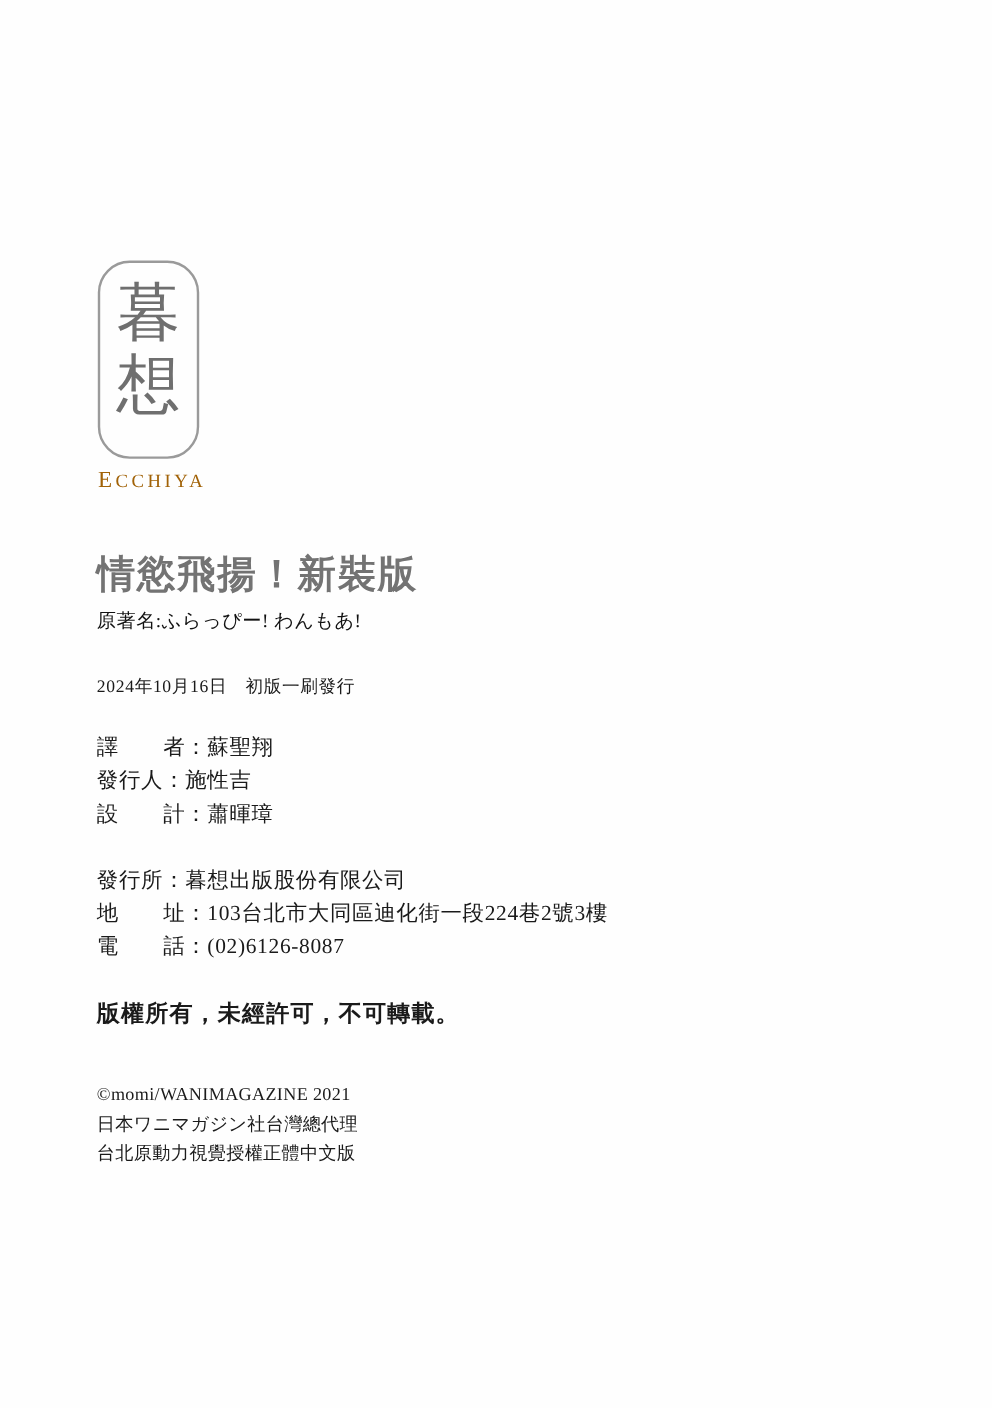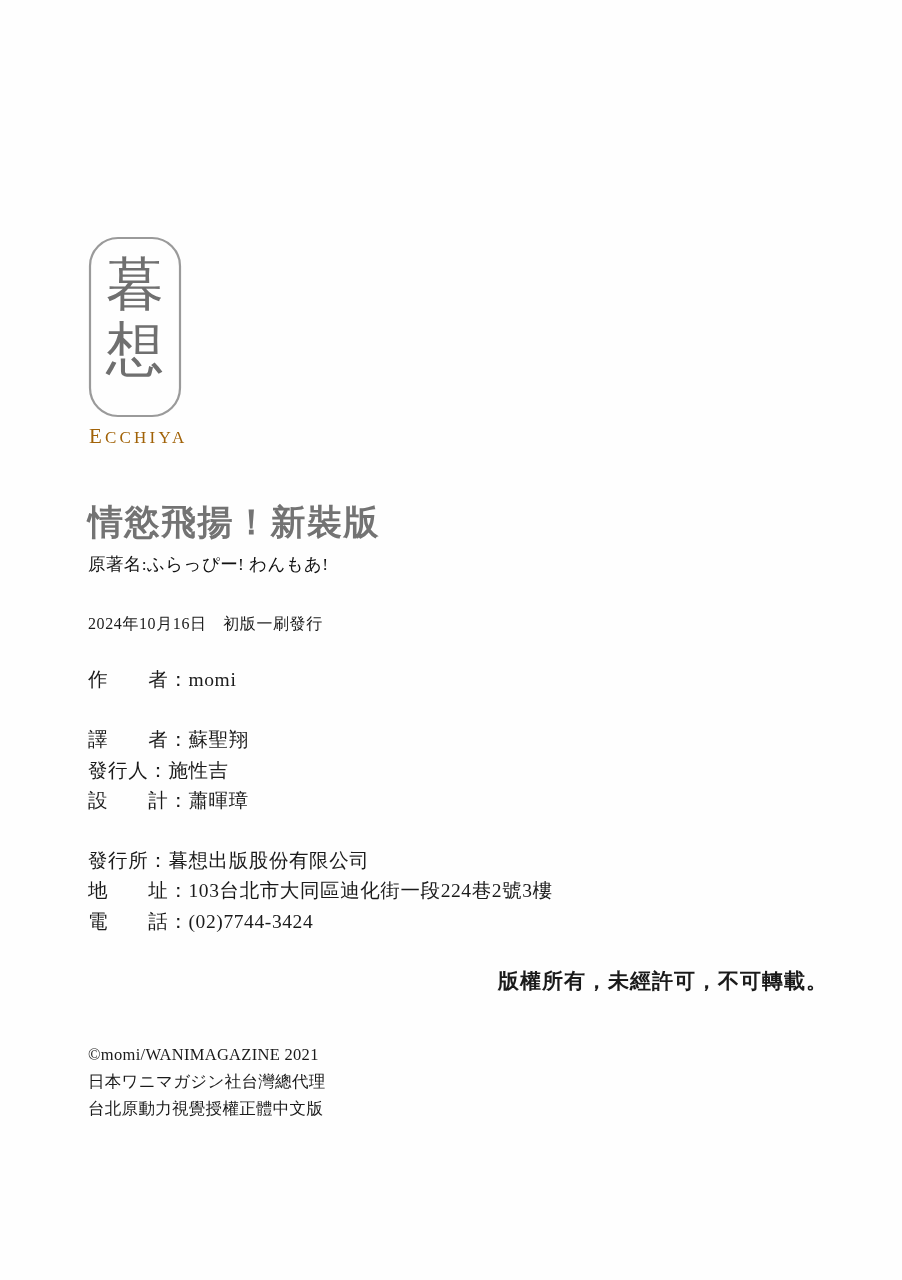--- a/index.html
+++ b/index.html
@@ -85,21 +85,20 @@
   .isbn {
     margin-top: 32px;
     font-size: 19px;
     letter-spacing: 0.5px;
   }
   .rights {
     margin-top: 30px;
     font-size: 21px;
     font-weight: bold;
     letter-spacing: 1px;
-    text-align: right;
   }
   .footer {
     margin-top: 46px;
   }
   .footer .line {
     font-size: 16.5px;
     line-height: 1.65;
     letter-spacing: 0.3px;
   }
 </style>
@@ -122,34 +121,31 @@
       </div>
     </div>
 
     <div class="title-block">
       <div class="book-title">情慾飛揚！新裝版</div>
       <div class="orig-title">原著名:ふらっぴー! わんもあ!</div>
     </div>
 
     <div class="pub-date">2024年10月16日　初版一刷發行</div>
 
-    <div class="group">
-      <div class="line">作　　者：momi</div>
-    </div>
 
     <div class="group">
       <div class="line">譯　　者：蘇聖翔</div>
       <div class="line">發行人：施性吉</div>
       <div class="line">設　　計：蕭暉璋</div>
     </div>
 
     <div class="group">
       <div class="line">發行所：暮想出版股份有限公司</div>
       <div class="line">地　　址：103台北市大同區迪化街一段224巷2號3樓</div>
-      <div class="line">電　　話：(02)7744-3424</div>
+      <div class="line">電　　話：(02)6126-8087</div>
     </div>
 
 
     <div class="rights">版權所有，未經許可，不可轉載。</div>
 
     <div class="footer">
       <div class="line">©momi/WANIMAGAZINE 2021</div>
       <div class="line">日本ワニマガジン社台灣總代理</div>
       <div class="line">台北原動力視覺授權正體中文版</div>
     </div>

